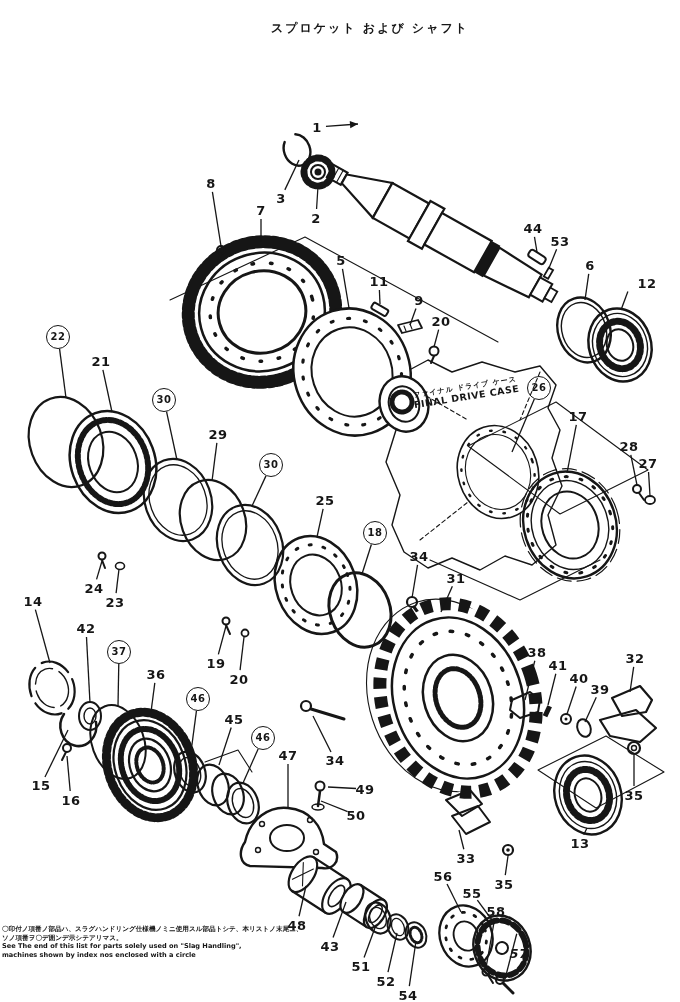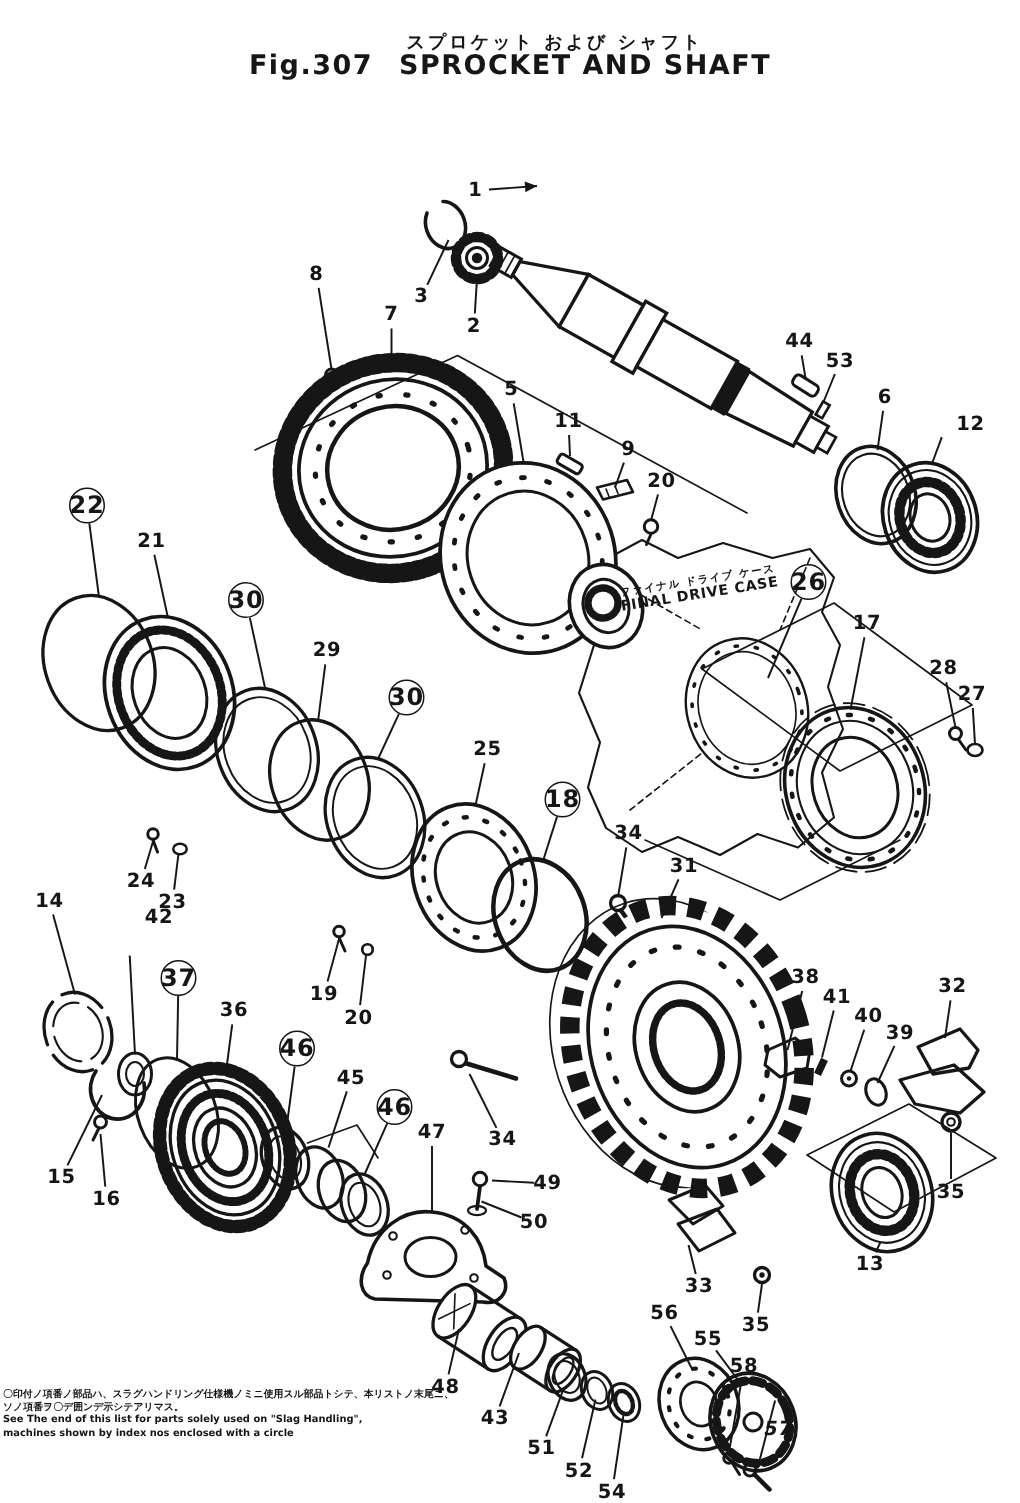--- a/index.html
+++ b/index.html
@@ -10,41 +10,37 @@
   .title-row{font-size:18px;font-weight:bold;letter-spacing:1px;}
   .fig-no{margin-right:10px;}
   .diagram-svg{position:absolute;left:0;top:0;}
   svg .ln{stroke:#161616;fill:none;stroke-linecap:round;stroke-linejoin:round;}
   svg .wf{fill:#ffffff;stroke:#161616;}
   svg .bk{fill:#161616;stroke:none;}
   svg .thin{stroke-width:1.1;}
   .callout{position:absolute;transform:translate(-50%,-50%);font-size:13px;font-weight:bold;
            letter-spacing:0.5px;line-height:1;white-space:nowrap;}
   .callout.circled{width:22px;height:22px;border:1.7px solid #161616;border-radius:50%;
-           display:flex;align-items:center;justify-content:center;font-size:16px;}
+           display:flex;align-items:center;justify-content:center;font-size:10px;}
   .case-label{position:absolute;left:396px;top:384px;width:140px;transform:rotate(-9deg);
            text-align:center;line-height:1.1;}
   .case-label .jp{display:block;font-size:7px;font-weight:bold;letter-spacing:1px;}
   .case-label .en{display:block;font-size:9.5px;font-weight:bold;letter-spacing:0.5px;}
   .footnote{position:absolute;left:2px;top:925px;width:270px;font-size:6.6px;font-weight:bold;
            line-height:1.3;letter-spacing:0;}
   .footnote div{white-space:nowrap;}
   #leader-lines line{stroke:#161616;stroke-width:1.3;}
 </style>
 </head>
 <body>
 
 <div class="page">
 
   <div class="title-block">
     <span class="title-jp">スプロケット   および   シャフト</span>
-    <span class="title-row">
-      <span class="fig-no">Fig.307</span>
-      <span>SPROCKET  AND  SHAFT</span>
-    </span>
   </div>
 
   <svg class="diagram-svg" width="680" height="1002" viewBox="0 0 680 1002">
 
     <g>
       <polyline class="ln thin" points="170,300 305,237 498,342"></polyline>
       <polygon class="ln thin" points="468,446 556,402 648,470 560,514"></polygon>
       <polygon class="ln thin" points="538,770 606,736 664,772 596,808"></polygon>
       <polyline class="ln thin" points="430,560 520,600 600,560"></polyline>
     </g>
@@ -391,21 +387,21 @@
       <div class="callout" style="left: 578px; top: 416px;">17</div>
       <div class="callout" style="left: 629px; top: 446px;">28</div>
       <div class="callout" style="left: 648px; top: 463px;">27</div>
       <div class="callout" style="left: 94px; top: 588px;">24</div>
       <div class="callout" style="left: 115px; top: 602px;">23</div>
       <div class="callout" style="left: 216px; top: 663px;">19</div>
       <div class="callout" style="left: 239px; top: 679px;">20</div>
       <div class="callout" style="left: 419px; top: 556px;">34</div>
       <div class="callout" style="left: 456px; top: 578px;">31</div>
       <div class="callout" style="left: 33px; top: 601px;">14</div>
-      <div class="callout" style="left: 86px; top: 612px; margin-left: 20px;">42</div>
+      <div class="callout" style="left: 86px; top: 628px;">42</div>
       <div class="callout circled" style="left: 119px; top: 652px;">37</div>
       <div class="callout" style="left: 156px; top: 674px;">36</div>
       <div class="callout circled" style="left: 198px; top: 699px;">46</div>
       <div class="callout" style="left: 234px; top: 719px;">45</div>
       <div class="callout circled" style="left: 263px; top: 738px;">46</div>
       <div class="callout" style="left: 288px; top: 755px;">47</div>
       <div class="callout" style="left: 41px; top: 785px;">15</div>
       <div class="callout" style="left: 71px; top: 800px;">16</div>
       <div class="callout" style="left: 537px; top: 652px;">38</div>
       <div class="callout" style="left: 558px; top: 665px;">41</div>

